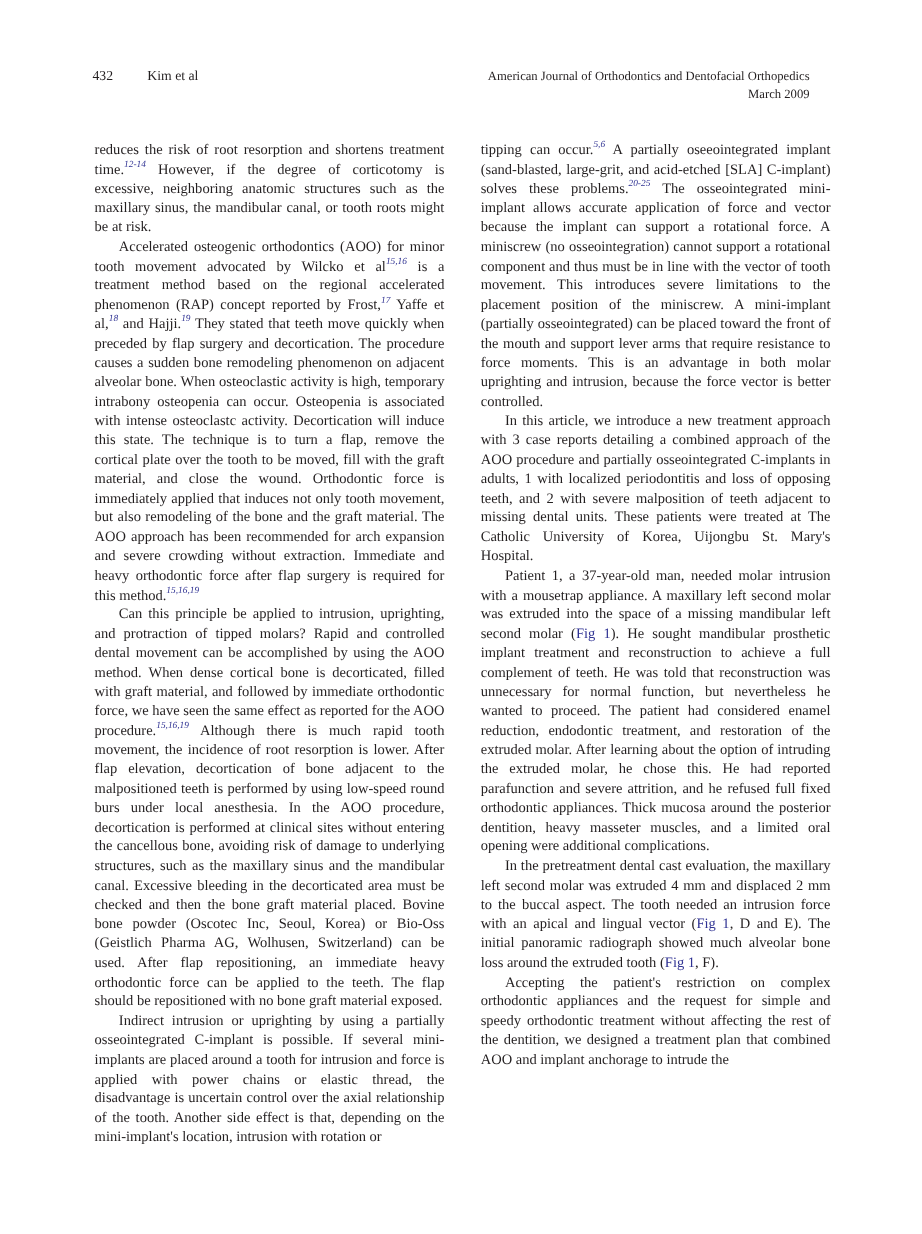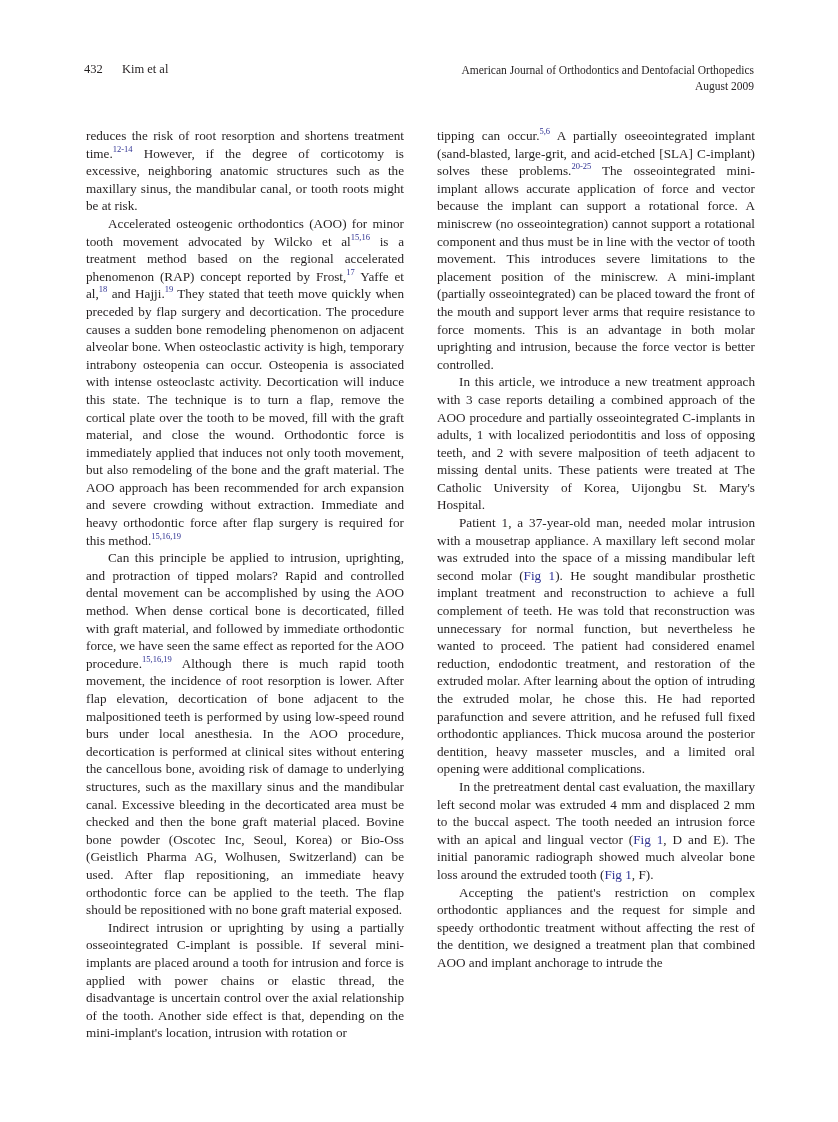--- a/index.html
+++ b/index.html
@@ -1,39 +1,39 @@
 <!DOCTYPE html>
 <html><head>
 <meta charset="utf-8">
 <style>
   html, body { margin:0; padding:0; background:#ffffff; }
   body { width:838px; height:1122px; position:relative; overflow:hidden;
          font-family:"Liberation Serif", "DejaVu Serif", serif; color:#231f20; }
   .hdr-left { position:absolute; left:84px; top:62px; font-size:12.5px; }
-  .hdr-left .pg { margin-right:16px; }
-  .hdr-right { position:absolute; right:84px; top:62px; font-size:11.5px; text-align:right; line-height:16px; }
+  .hdr-left .pg { margin-right:28px; }
+  .hdr-right { position:absolute; right:102px; top:62px; font-size:11.5px; text-align:right; line-height:16px; }
   .col { position:absolute; top:127px; width:318px; font-size:13.2px; line-height:17.6px; text-align:justify; }
   .col.left { left:86px; }
   .col.right { left:437px; }
   .col p { margin:0; text-indent:0; }
   .col p.ind { text-indent:22px; }
-  sup { font-size:8.5px; line-height:0; color:#2e3192; vertical-align:6px; }
+  sup { font-size:8.5px; line-height:0; color:#2e3192; vertical-align:6px;font-style:italic; }
   .ref { color:#2e3192;font-family:Liberation Serif, serif; }
   .section { font-family:"Liberation Sans", "DejaVu Sans", sans-serif; font-size:12.5px; margin:26px 0 10px 0; letter-spacing:0.2px; }
 </style>
 </head>
 <body>
 
 <div class="hdr-left">
   <span class="pg">432</span>
   <span>Kim et al</span>
 </div>
 <div class="hdr-right">
   <div>American Journal of Orthodontics and Dentofacial Orthopedics</div>
-  <div>August 2009</div>
+  <div>March 2009</div>
 </div>
 
 <div class="col left">
   <p><span>reduces the risk of root resorption and shortens treatment time.</span><sup>12-14</sup><span> However, if the degree of corticotomy is excessive, neighboring anatomic structures such as the maxillary sinus, the mandibular canal, or tooth roots might be at risk.</span></p>
   <p class="ind"><span>Accelerated osteogenic orthodontics (AOO) for minor tooth movement advocated by Wilcko et al</span><sup>15,16</sup><span> is a treatment method based on the regional accelerated phenomenon (RAP) concept reported by Frost,</span><sup>17</sup><span> Yaffe et al,</span><sup>18</sup><span> and Hajji.</span><sup>19</sup><span> They stated that teeth move quickly when preceded by flap surgery and decortication. The procedure causes a sudden bone remodeling phenomenon on adjacent alveolar bone. When osteoclastic activity is high, temporary intrabony osteopenia can occur. Osteopenia is associated with intense osteoclastc activity. Decortication will induce this state. The technique is to turn a flap, remove the cortical plate over the tooth to be moved, fill with the graft material, and close the wound. Orthodontic force is immediately applied that induces not only tooth movement, but also remodeling of the bone and the graft material. The AOO approach has been recommended for arch expansion and severe crowding without extraction. Immediate and heavy orthodontic force after flap surgery is required for this method.</span><sup>15,16,19</sup></p>
   <p class="ind"><span>Can this principle be applied to intrusion, uprighting, and protraction of tipped molars? Rapid and controlled dental movement can be accomplished by using the AOO method. When dense cortical bone is decorticated, filled with graft material, and followed by immediate orthodontic force, we have seen the same effect as reported for the AOO procedure.</span><sup>15,16,19</sup><span> Although there is much rapid tooth movement, the incidence of root resorption is lower. After flap elevation, decortication of bone adjacent to the malpositioned teeth is performed by using low-speed round burs under local anesthesia. In the AOO procedure, decortication is performed at clinical sites without entering the cancellous bone, avoiding risk of damage to underlying structures, such as the maxillary sinus and the mandibular canal. Excessive bleeding in the decorticated area must be checked and then the bone graft material placed. Bovine bone powder (Oscotec Inc, Seoul, Korea) or Bio-Oss (Geistlich Pharma AG, Wolhusen, Switzerland) can be used. After flap repositioning, an immediate heavy orthodontic force can be applied to the teeth. The flap should be repositioned with no bone graft material exposed.</span></p>
   <p class="ind"><span>Indirect intrusion or uprighting by using a partially osseointegrated C-implant is possible. If several mini-implants are placed around a tooth for intrusion and force is applied with power chains or elastic thread, the disadvantage is uncertain control over the axial relationship of the tooth. Another side effect is that, depending on the mini-implant's location, intrusion with rotation or</span></p>
 </div>
 
 <div class="col right">

